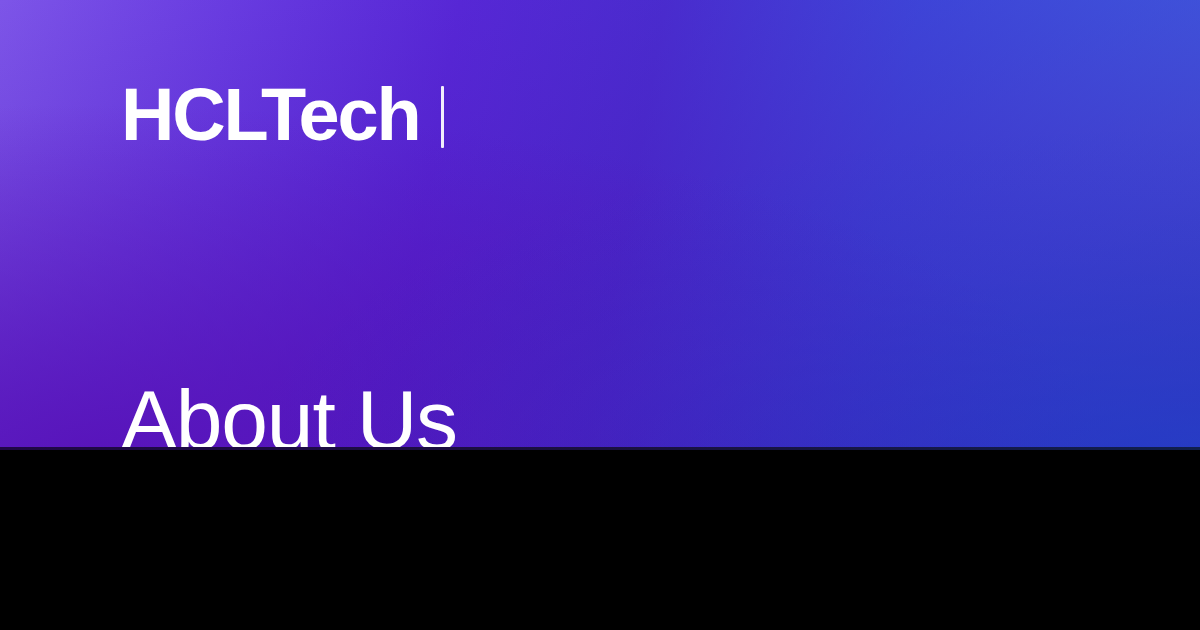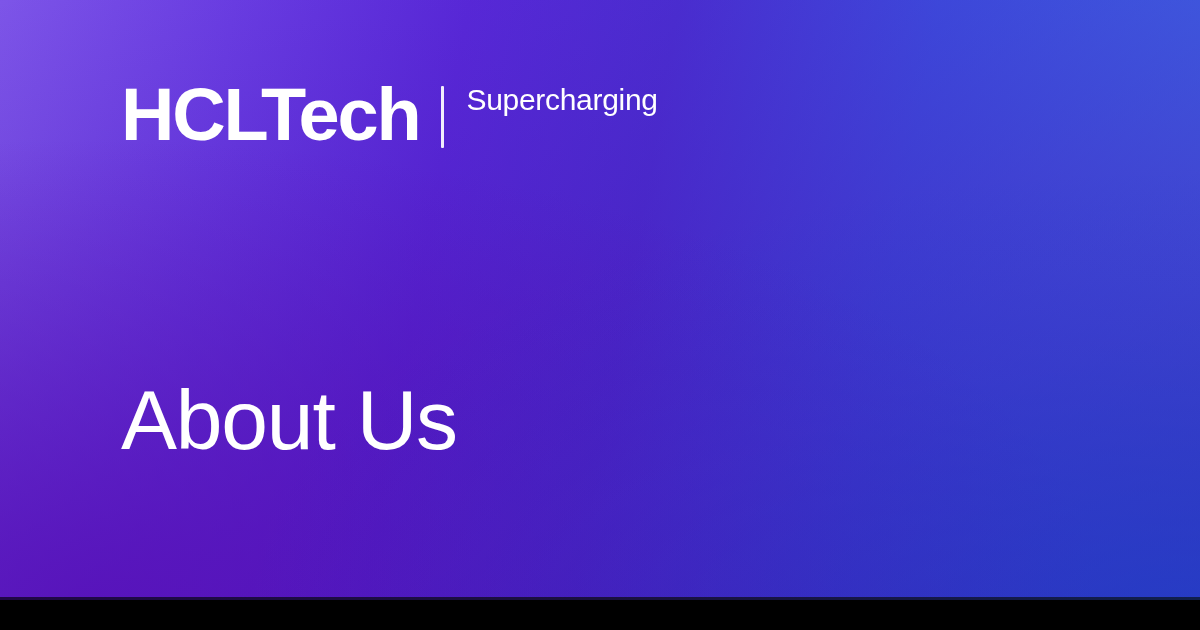--- a/index.html
+++ b/index.html
@@ -8,21 +8,21 @@
     padding: 0;
     background: #000;
   }
   body {
     font-family: "Liberation Sans", sans-serif;
   }
 
   .banner {
     position: relative;
     width: 1200px;
-    height: 600px;
+    height: 450px;
     overflow: hidden;
     
     background:
       linear-gradient(160deg,
         rgba(130, 92, 236, 0.00) 0%,
         rgba(70, 16, 175, 0.55) 70%,
         rgba(58, 10, 160, 0.72) 100%),
       linear-gradient(100deg,
         #7d55e8 0%,
         #6b3fe4 18%,
@@ -135,21 +135,20 @@
 
 <div class="banner">
   <div class="content">
 
     <div class="logo-lockup">
       <div class="wordmark">HCLTech</div>
 
       <div class="logo-divider"></div>
 
       <div class="tagline">
-        <span class="tagline-line">Supercharging</span>
       </div>
     </div>
 
     <h1 class="page-title">About Us</h1>
 
   </div>
 
   <div class="bottom-strip"></div>
 </div>
 

